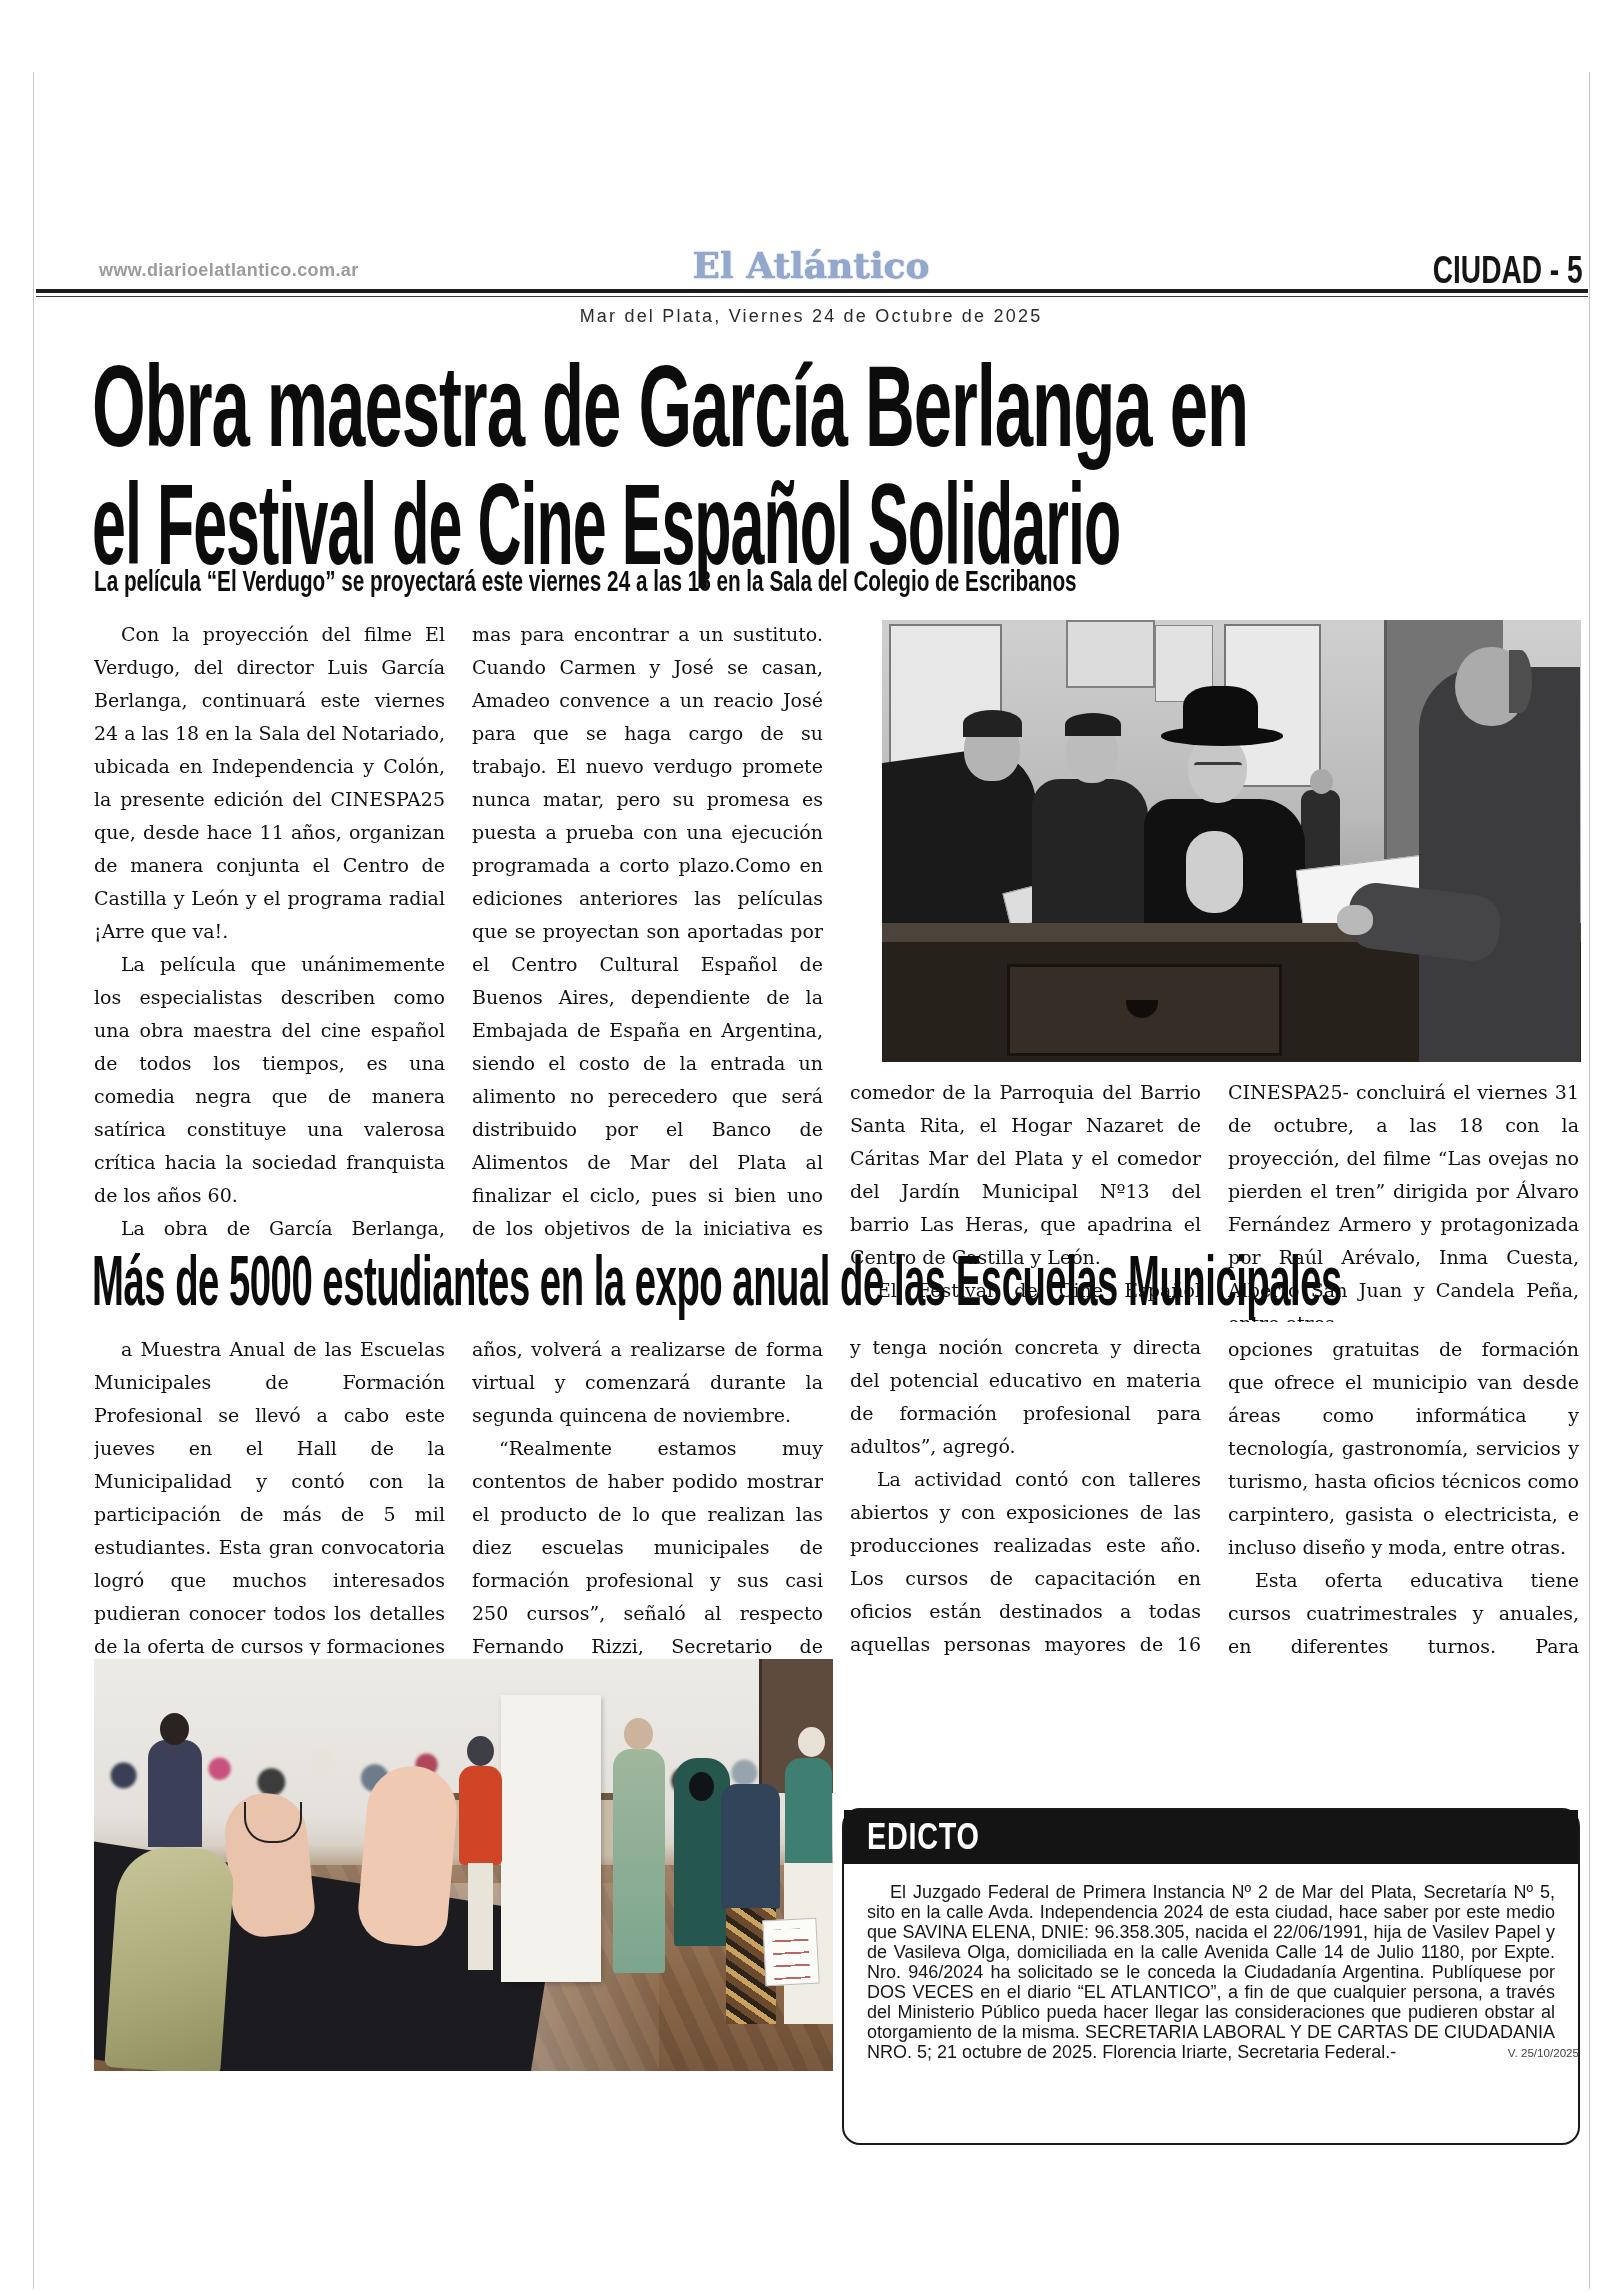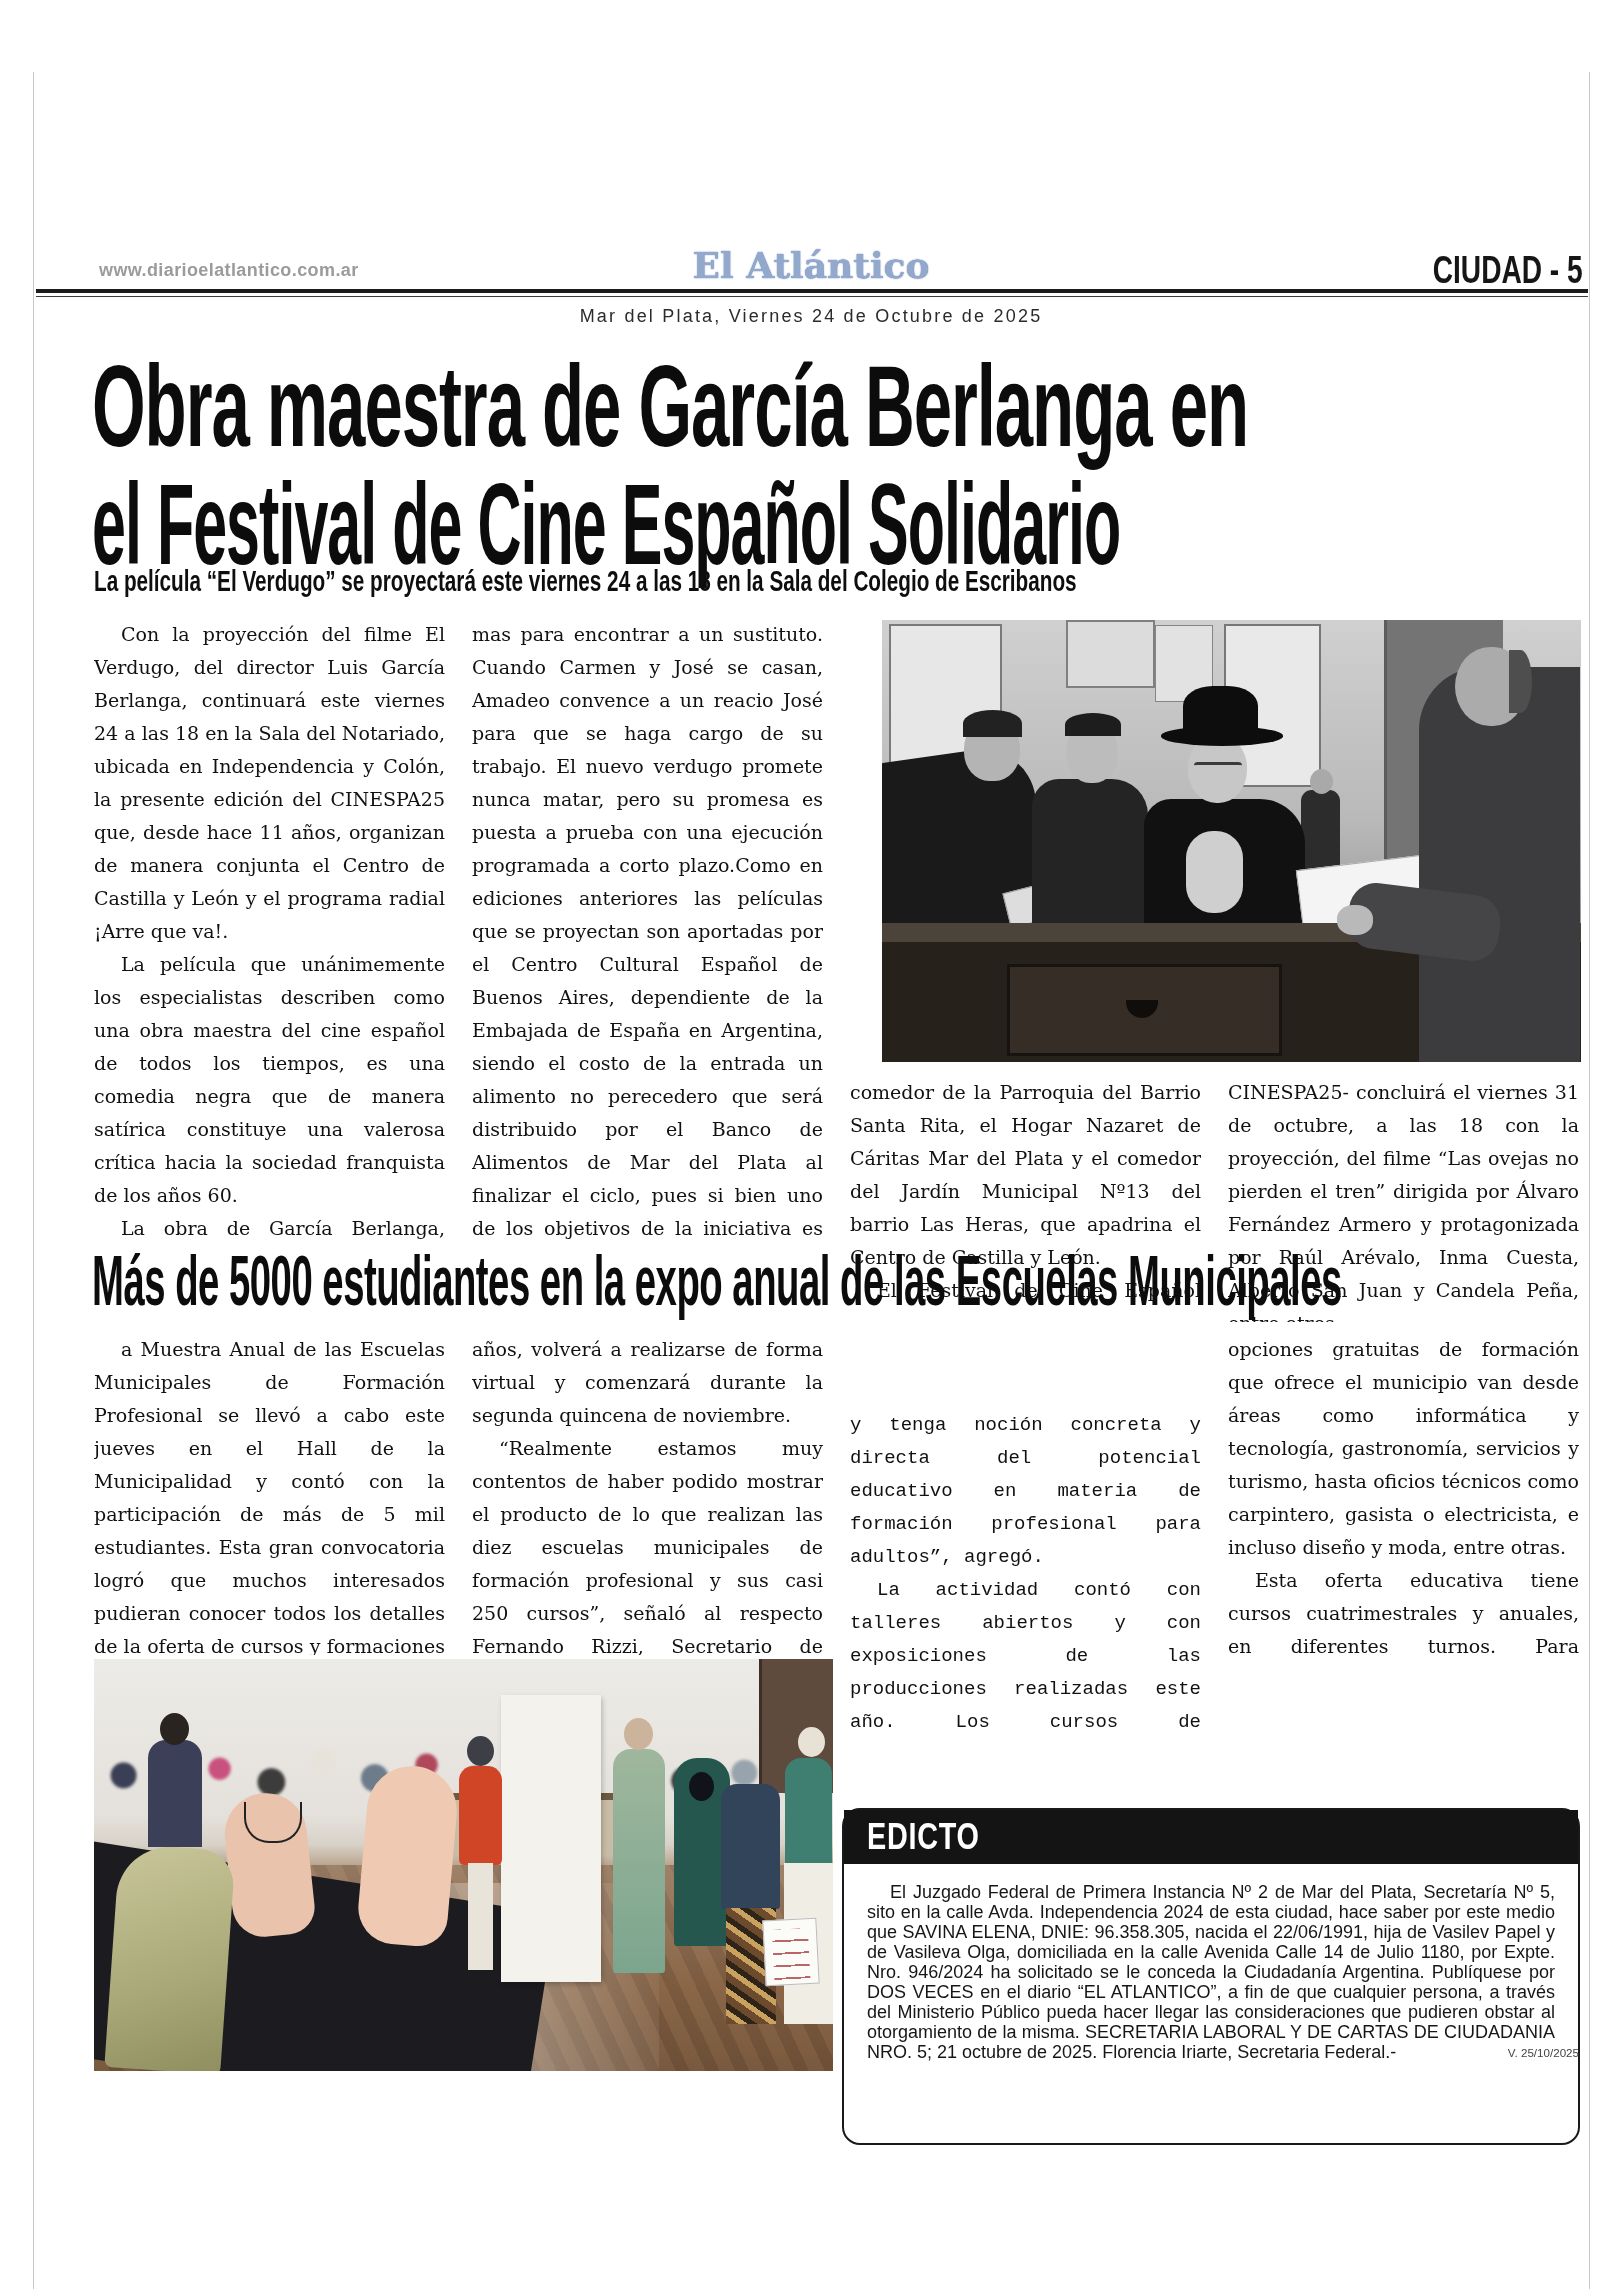--- a/index.html
+++ b/index.html
@@ -130,21 +130,21 @@
 
   <div class="abs col" style="left:94px;top:1333px;height:322px;">
     <p class="ind">a Muestra Anual de las Escuelas Municipales de Formación Profesional se llevó a cabo este jueves en el Hall de la Municipalidad y contó con la participación de más de 5 mil estudiantes. Esta gran convocatoria logró que muchos interesados pudieran conocer todos los detalles de la oferta de cursos y formaciones en oficios para el próximo ciclo lectivo.</p>
 
   </div>
   <div class="abs col" style="left:472px;top:1333px;height:322px;">
     <p>años, volverá a realizarse de forma virtual y comenzará durante la segunda quincena de noviembre.</p>
     <p class="ind">“Realmente estamos muy contentos de haber podido mostrar el producto de lo que realizan las diez escuelas municipales de formación profesional y sus casi 250 cursos”, señaló al respecto Fernando Rizzi, Secretario de Educación.</p>
 
   </div>
-  <div class="abs col" style="left:850px;top:1409px;height:336px;font-family:Liberation Mono, monospace;">
+  <div class="abs col" style="left:850px;top:1331px;height:336px;">
     <p>y tenga noción concreta y directa del potencial educativo en materia de formación profesional para adultos”, agregó.</p>
     <p class="ind">La actividad contó con talleres abiertos y con exposiciones de las producciones realizadas este año. Los cursos de capacitación en oficios están destinados a todas aquellas personas mayores de 16 años de edad, con estudios primarios finalizados, que quieran sumar conocimientos para mejorar sus competencias laborales o para emprender de manera independiente.</p>
 
   </div>
   <div class="abs col" style="left:1228px;top:1333px;height:336px;">
     <p>opciones gratuitas de formación que ofrece el municipio van desde áreas como informática y tecnología, gastronomía, servicios y turismo, hasta oficios técnicos como carpintero, gasista o electricista, e incluso diseño y moda, entre otras.</p>
     <p class="ind">Esta oferta educativa tiene cursos cuatrimestrales y anuales, en diferentes turnos. Para consultarla de forma detallada se debe visitar el sitio web oficial del municipio https://www.mardelplata.gob.ar/Contenido/escuelas-de-formación-profesional .</p>
   </div>
 
   <div class="abs photo" style="left:94px;top:1659px;width:739px;height:412px;background:linear-gradient(180deg,#edebe7 0%,#e4e1dc 38%,#d8d2c8 45%,#9c7a57 55%,#8a6647 100%);">

